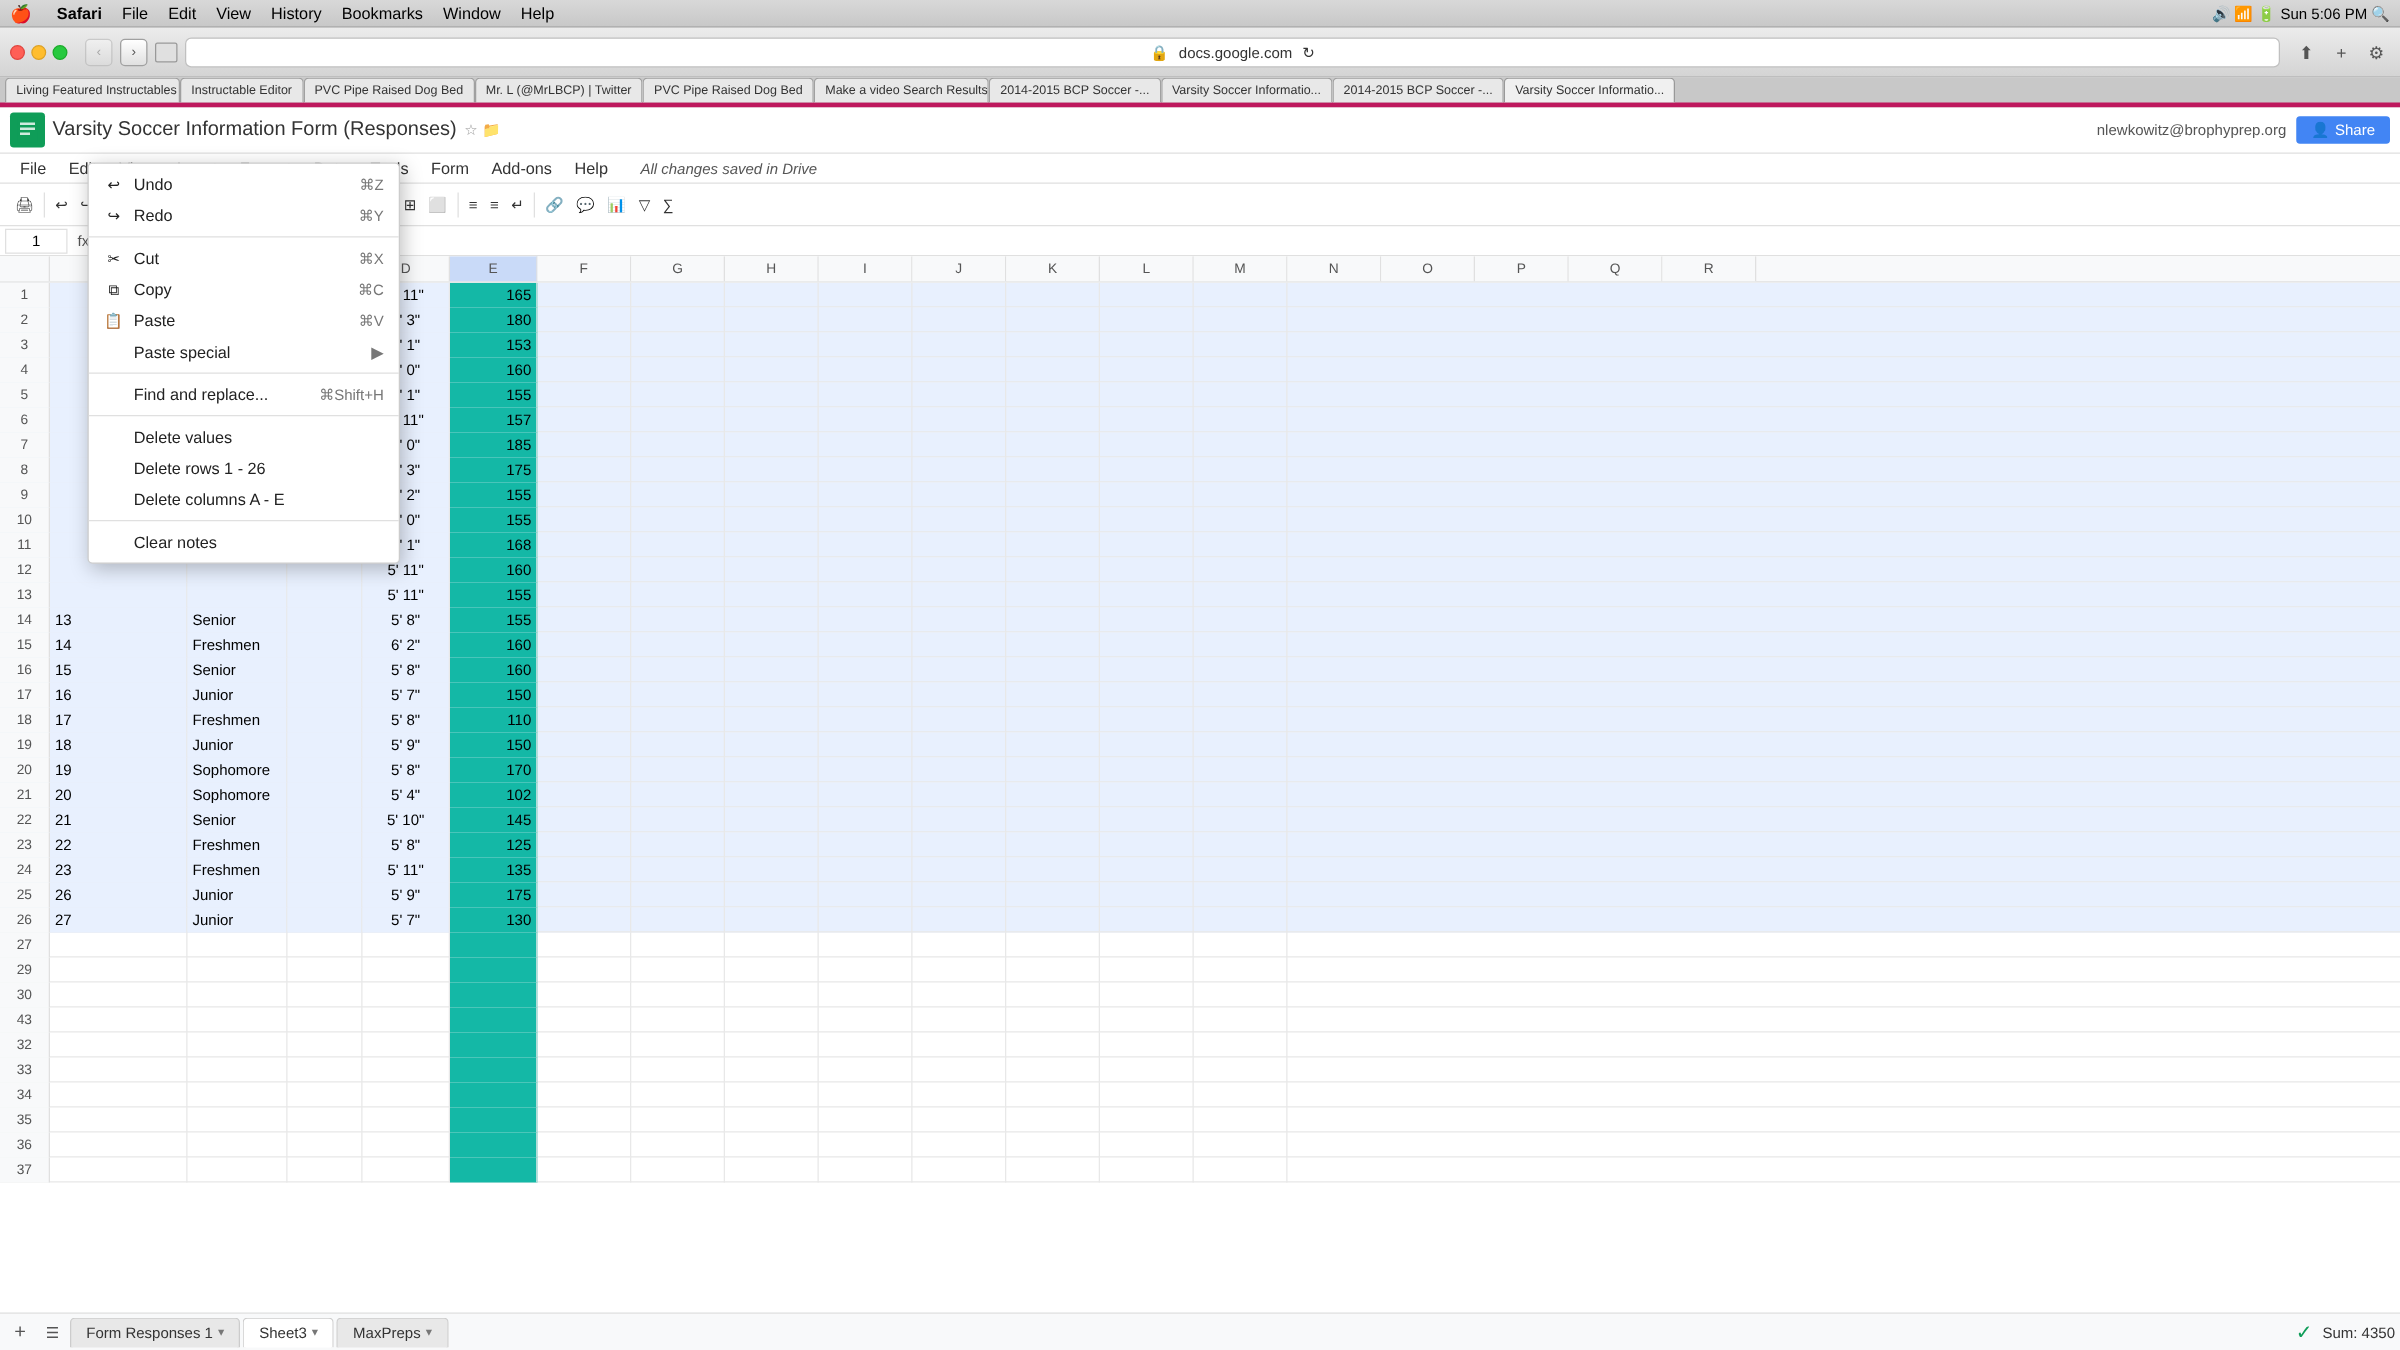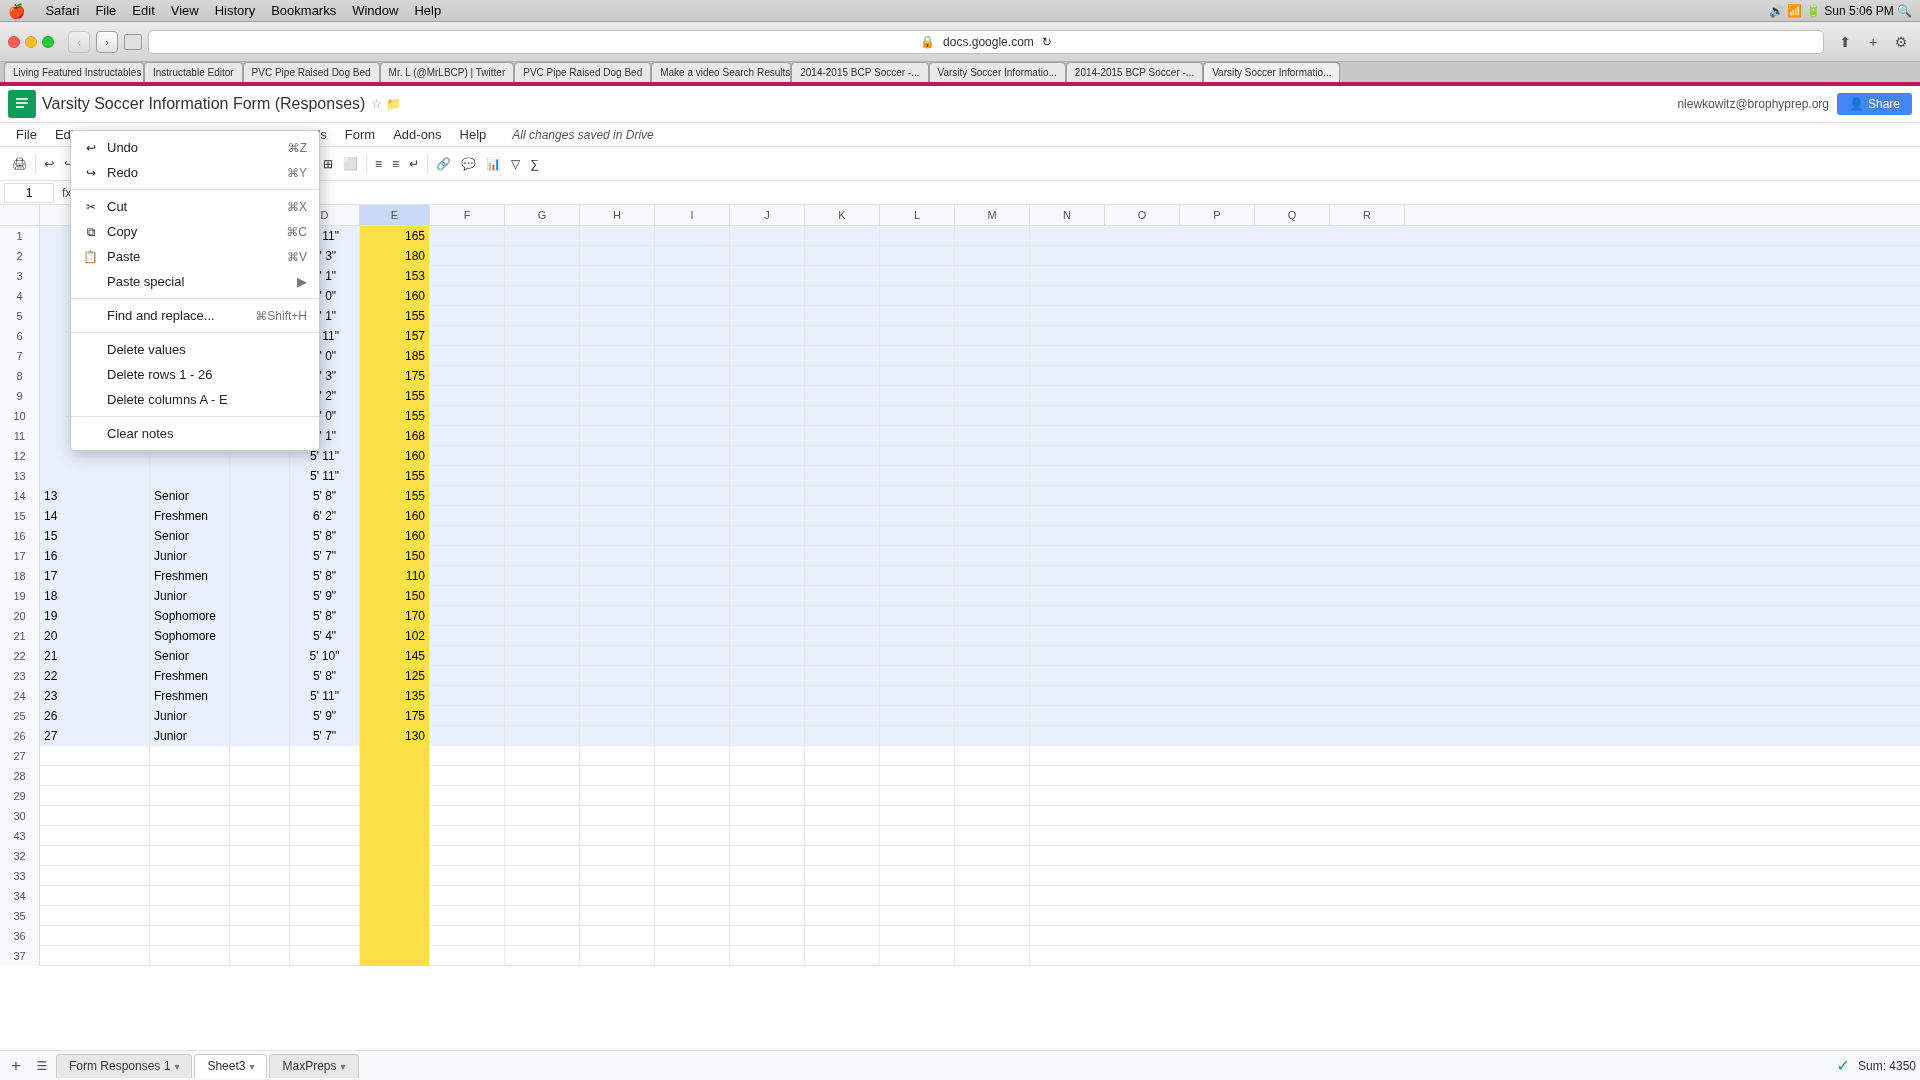--- a/index.html
+++ b/index.html
@@ -12,21 +12,21 @@
       display: flex;
       align-items: center;
       padding: 0 8px;
       font-size: 13px;
       border-bottom: 1px solid #a0a0a0;
       position: relative;
       z-index: 100;
     }
     .mac-menubar .apple-logo { font-size: 14px; margin-right: 12px; }
     .mac-menubar .menu-item { padding: 0 8px; cursor: pointer; color: #000; font-size: 13px; }
-    .mac-menubar .menu-item.bold { font-weight: normal; }
+    .mac-menubar .menu-item.bold { font-weight: bold; }
     .mac-menubar .right-items { margin-left: auto; display: flex; align-items: center; gap: 8px; font-size: 12px; }
 
     
     .safari-toolbar {
       height: 40px;
       background: linear-gradient(to bottom, #ececec, #d4d4d4);
       border-bottom: 1px solid #b0b0b0;
       display: flex;
       align-items: center;
       padding: 0 8px;
@@ -194,21 +194,21 @@
       display: flex;
       align-items: center;
       overflow: hidden;
       white-space: nowrap;
     }
     .cell.selected-col { background: #e8f0fe; }
     .cell-a { width: 110px; min-width: 110px; }
     .cell-b { width: 80px; min-width: 80px; }
     .cell-c { width: 60px; min-width: 60px; text-align: center; justify-content: center; }
     .cell-d { width: 70px; min-width: 70px; text-align: center; justify-content: center; }
-    .cell-e { width: 70px; min-width: 70px; text-align: right; justify-content: flex-end; background: #fde047; }
+    .cell-e { width: 70px; min-width: 70px; text-align: right; justify-content: flex-end; background: #14b8a6; }
     .cell-rest { width: 75px; min-width: 75px; }
 
     
     .context-menu {
       position: absolute;
       top: 130px;
       left: 70px;
       width: 250px;
       background: white;
       border: 1px solid #ccc;
@@ -850,36 +850,20 @@
     <div class="cell cell-rest"></div>
     <div class="cell cell-rest"></div>
     <div class="cell cell-rest"></div>
     <div class="cell cell-rest"></div>
     <div class="cell cell-rest"></div>
     <div class="cell cell-rest"></div>
     <div class="cell cell-rest"></div>
     <div class="cell cell-rest"></div>
   </div>
         <div class="grid-row">
-    <div class="row-num">28</div>
-    <div class="cell cell-a"></div>
-    <div class="cell cell-b"></div>
-    <div class="cell cell-c"></div>
-    <div class="cell cell-d"></div>
-    <div class="cell cell-e"></div>
-    <div class="cell cell-rest"></div>
-    <div class="cell cell-rest"></div>
-    <div class="cell cell-rest"></div>
-    <div class="cell cell-rest"></div>
-    <div class="cell cell-rest"></div>
-    <div class="cell cell-rest"></div>
-    <div class="cell cell-rest"></div>
-    <div class="cell cell-rest"></div>
-  </div>
-        <div class="grid-row">
     <div class="row-num">29</div>
     <div class="cell cell-a"></div>
     <div class="cell cell-b"></div>
     <div class="cell cell-c"></div>
     <div class="cell cell-d"></div>
     <div class="cell cell-e"></div>
     <div class="cell cell-rest"></div>
     <div class="cell cell-rest"></div>
     <div class="cell cell-rest"></div>
     <div class="cell cell-rest"></div>

